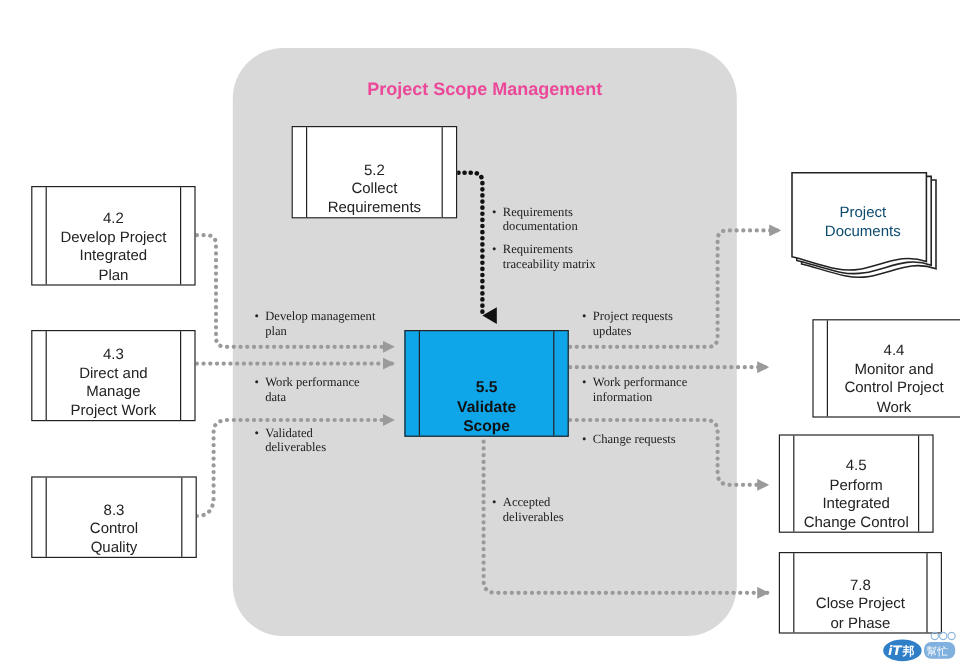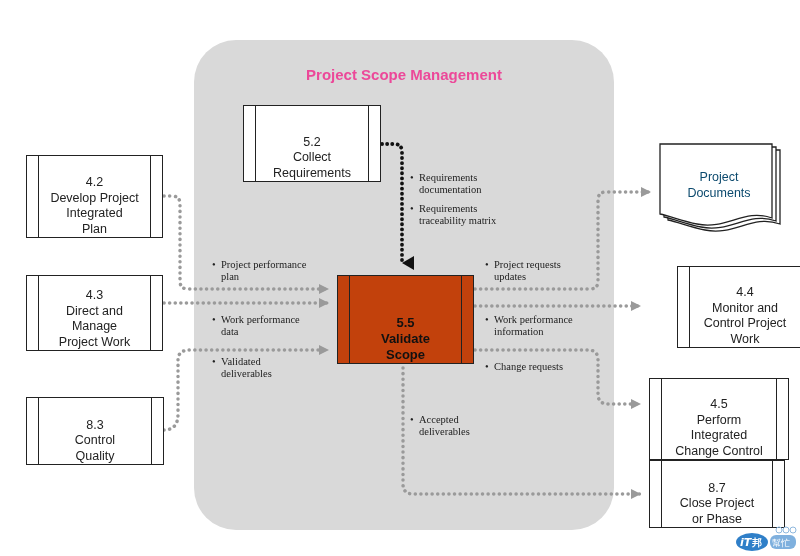--- a/index.html
+++ b/index.html
@@ -11,21 +11,21 @@
     .panel-title { position: absolute; left: 194px; top: 66px; width: 420px; text-align: center;
                    font-weight: bold; font-size: 15px; color: #ec4899; }
     .proc { position: absolute; box-sizing: border-box; border: 1.5px solid #222; background: #fff;
             display: flex; align-items: flex-end; justify-content: center; text-align: center;
             font-size: 12.5px; line-height: 15.5px; color: #222; }
     .proc::before, .proc::after { content: ""; position: absolute; top: 0; bottom: 0;
             border-left: 1.5px solid #222; }
     .proc::before { left: 11px; }
     .proc::after { right: 11px; }
     .proc .txt { padding: 0 14px; }
-    .proc.center { background: #c2410c; font-weight: bold; font-size: 13px; line-height: 16px; color: #111; }
+    .proc.center { background: #0ea5e9; font-weight: bold; font-size: 13px; line-height: 16px; color: #111; }
     .proc.center::before, .proc.center::after { border-left-color: #222; }
     .lbl { position: absolute; font-size: 10.5px; line-height: 12px; color: #222;
            font-family: Liberation Serif, serif; }
     .lbl .b { display: inline-block; width: 9px; }
     .lbl .l2 { padding-left: 9px; display: block; }
     .docs-text { position: absolute; left: 664px; top: 170px; width: 110px; text-align: center;
                  font-size: 12.5px; line-height: 15.5px; color: #0c4a6e; }
     .logo { position: absolute; left: 735px; top: 526px; width: 62px; height: 26px; }
   </style>
 </head>
@@ -113,52 +113,52 @@
 
 <div class="proc" style="left:649px;top:266px;width:136px;height:82px;margin-left:28px;">
   <div class="txt">
     <div>4.4</div>
     <div>Monitor and</div>
     <div>Control Project</div>
     <div>Work</div>
   </div>
 </div>
 
-<div class="proc" style="left:649px;top:378px;width:140px;height:82px;">
+<div class="proc" style="left:649px;top:362px;width:129px;height:82px;">
   <div class="txt">
     <div>4.5</div>
     <div>Perform</div>
     <div>Integrated</div>
     <div>Change Control</div>
   </div>
 </div>
 
 <div class="proc" style="left:649px;top:460px;width:136px;height:68px;">
   <div class="txt">
-    <div>8.7</div>
+    <div>7.8</div>
     <div>Close Project</div>
     <div>or Phase</div>
   </div>
 </div>
 
 <div class="docs-text">
   <div>Project</div>
   <div>Documents</div>
 </div>
 
 <div class="lbl" style="left:410px;top:172px;">
   <span class="b">•</span><span>Requirements</span>
   <span class="l2">documentation</span>
 </div>
 <div class="lbl" style="left:410px;top:203px;">
   <span class="b">•</span><span>Requirements</span>
   <span class="l2">traceability matrix</span>
 </div>
 <div class="lbl" style="left:212px;top:259px;">
-  <span class="b">•</span><span>Project performance</span>
+  <span class="b">•</span><span>Develop management</span>
   <span class="l2">plan</span>
 </div>
 <div class="lbl" style="left:212px;top:314px;">
   <span class="b">•</span><span>Work performance</span>
   <span class="l2">data</span>
 </div>
 <div class="lbl" style="left:212px;top:356px;">
   <span class="b">•</span><span>Validated</span>
   <span class="l2">deliverables</span>
 </div>

